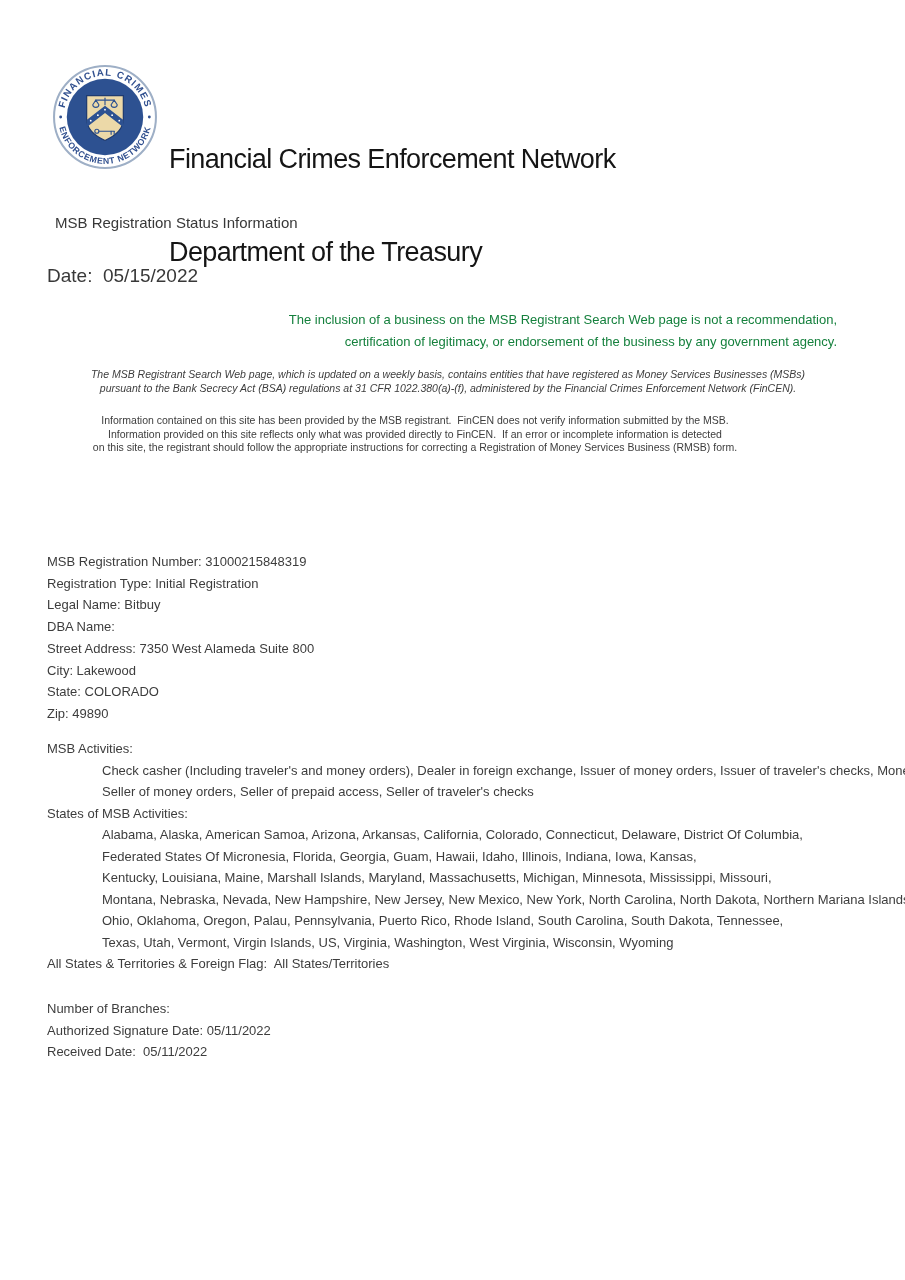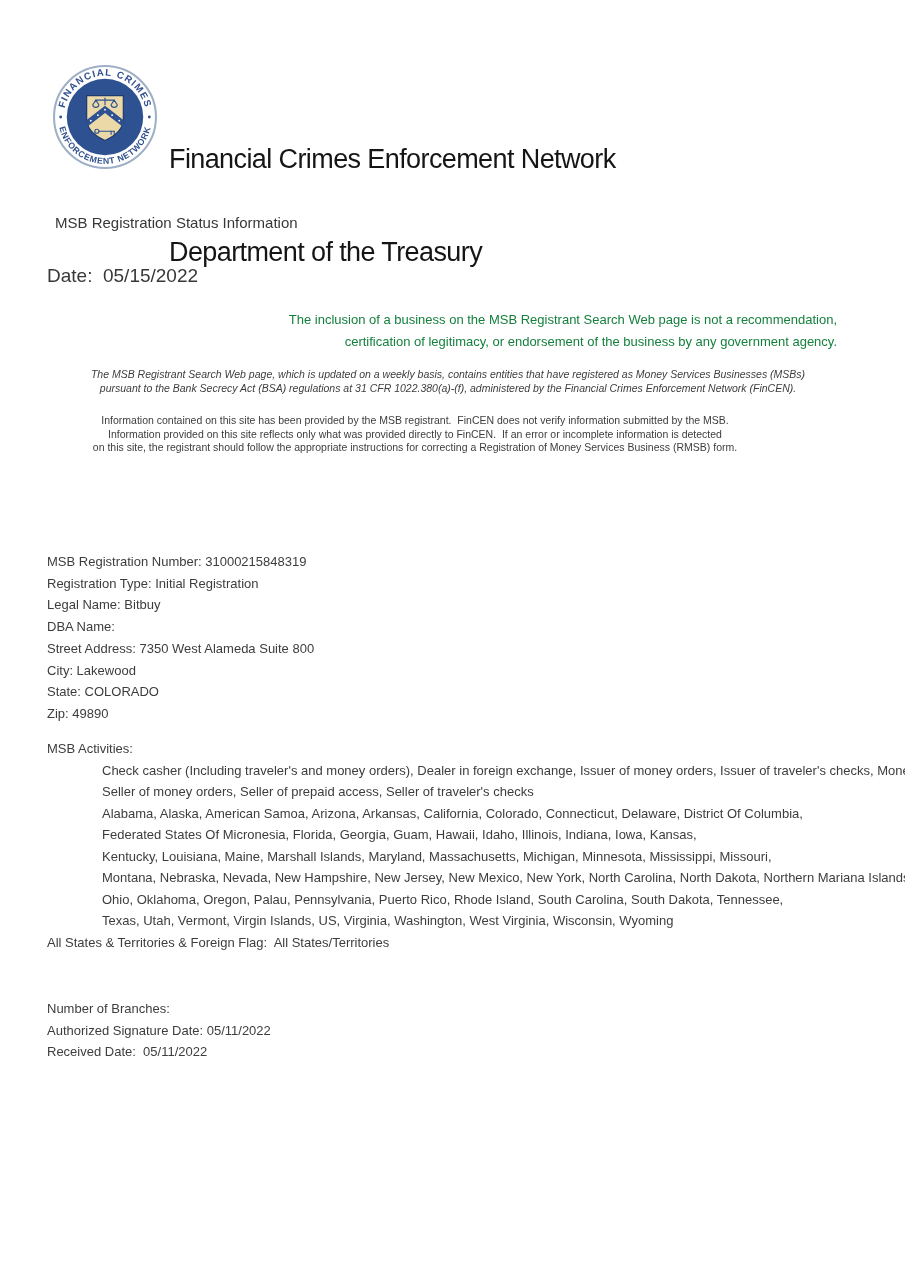--- a/index.html
+++ b/index.html
@@ -107,20 +107,21 @@
     <div class="line">Street Address: 7350 West Alameda Suite 800</div>
     <div class="line">City: Lakewood</div>
     <div class="line">State: COLORADO</div>
     <div class="line">Zip: 49890</div>
   </div>
 
   <div class="body-block act-block">
     <div class="line">MSB Activities:</div>
     <div class="line indent">Check casher (Including traveler's and money orders), Dealer in foreign exchange, Issuer of money orders, Issuer of traveler's checks, Money transmitter,</div>
     <div class="line indent">Seller of money orders, Seller of prepaid access, Seller of traveler's checks</div>
+    <div class="line">States of MSB Activities:</div>
     <div class="line indent">Alabama, Alaska, American Samoa, Arizona, Arkansas, California, Colorado, Connecticut, Delaware, District Of Columbia,</div>
     <div class="line indent">Federated States Of Micronesia, Florida, Georgia, Guam, Hawaii, Idaho, Illinois, Indiana, Iowa, Kansas,</div>
     <div class="line indent">Kentucky, Louisiana, Maine, Marshall Islands, Maryland, Massachusetts, Michigan, Minnesota, Mississippi, Missouri,</div>
     <div class="line indent">Montana, Nebraska, Nevada, New Hampshire, New Jersey, New Mexico, New York, North Carolina, North Dakota, Northern Mariana Islands,</div>
     <div class="line indent">Ohio, Oklahoma, Oregon, Palau, Pennsylvania, Puerto Rico, Rhode Island, South Carolina, South Dakota, Tennessee,</div>
     <div class="line indent">Texas, Utah, Vermont, Virgin Islands, US, Virginia, Washington, West Virginia, Wisconsin, Wyoming</div>
     <div class="line">All States &amp; Territories &amp; Foreign Flag:  All States/Territories</div>
   </div>
 
   <div class="body-block footer-block">

